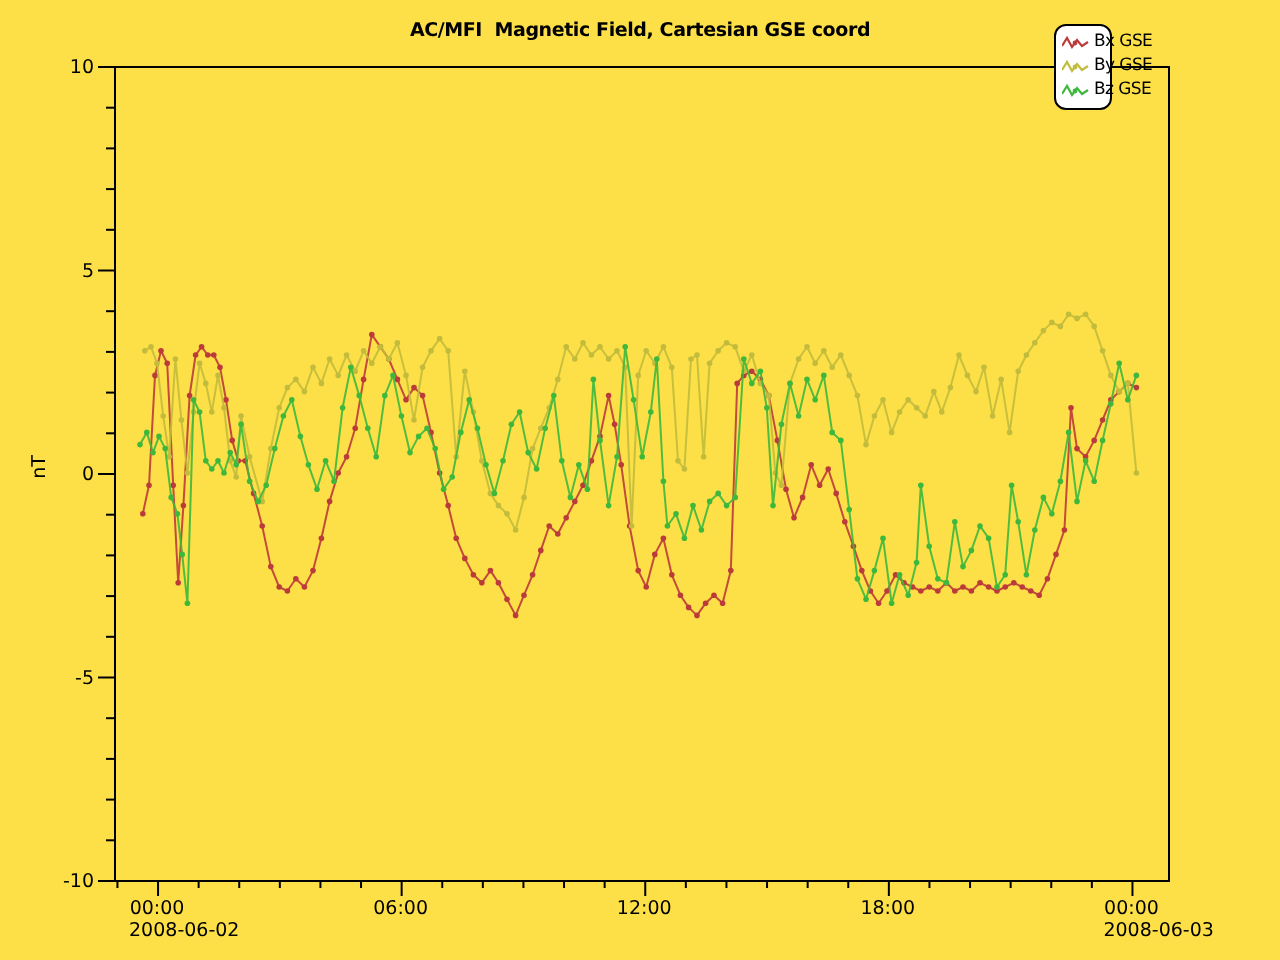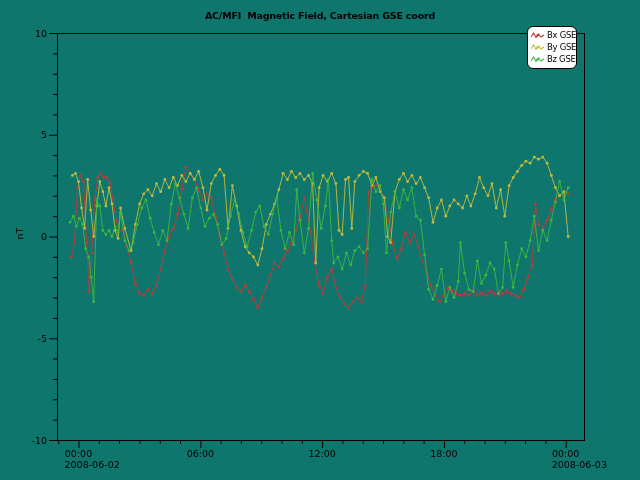--- a/index.html
+++ b/index.html
@@ -1,23 +1,23 @@
 <!DOCTYPE html>
 <html><head>
 <meta charset="utf-8">
 <style>
   html,body{margin:0;padding:0;background:#fff;}
-  #screen{position:relative;width:640px;height:480px;background:#0f766e;overflow:hidden;
+  #screen{position:relative;width:640px;height:480px;background:#fde047;overflow:hidden;
           font-family:"DejaVu Sans","Liberation Sans",sans-serif;}
   #chart-title{position:absolute;left:0;top:10px;width:640px;text-align:center;
                font-size:9.5px;font-weight:bold;color:#000;white-space:pre;letter-spacing:-0.2px;}
   #y-axis-label{position:absolute;left:14px;top:228px;font-size:9.5px;color:#000;
                 transform:rotate(-90deg);transform-origin:center;}
   #plot-svg{position:absolute;left:0;top:0;}
-  #legend{position:absolute;left:527px;top:26px;width:50px;height:43px;border:1px solid #000;
+  #legend{position:absolute;left:527px;top:12px;width:29px;height:43px;border:1px solid #000;
           border-radius:6px;background:#fff;box-sizing:border-box;padding:2px 0 0 3px;}
   .legend-row{display:flex;align-items:center;height:12px;}
   .legend-row svg{flex:0 0 14px;margin-right:2px;}
   .legend-label{font-size:8.5px;color:#000;letter-spacing:-0.3px;white-space:nowrap;}
 </style>
 </head>
 <body>
 
 <div id="screen">
   <div id="chart-title">AC/MFI  Magnetic Field, Cartesian GSE coord</div>

